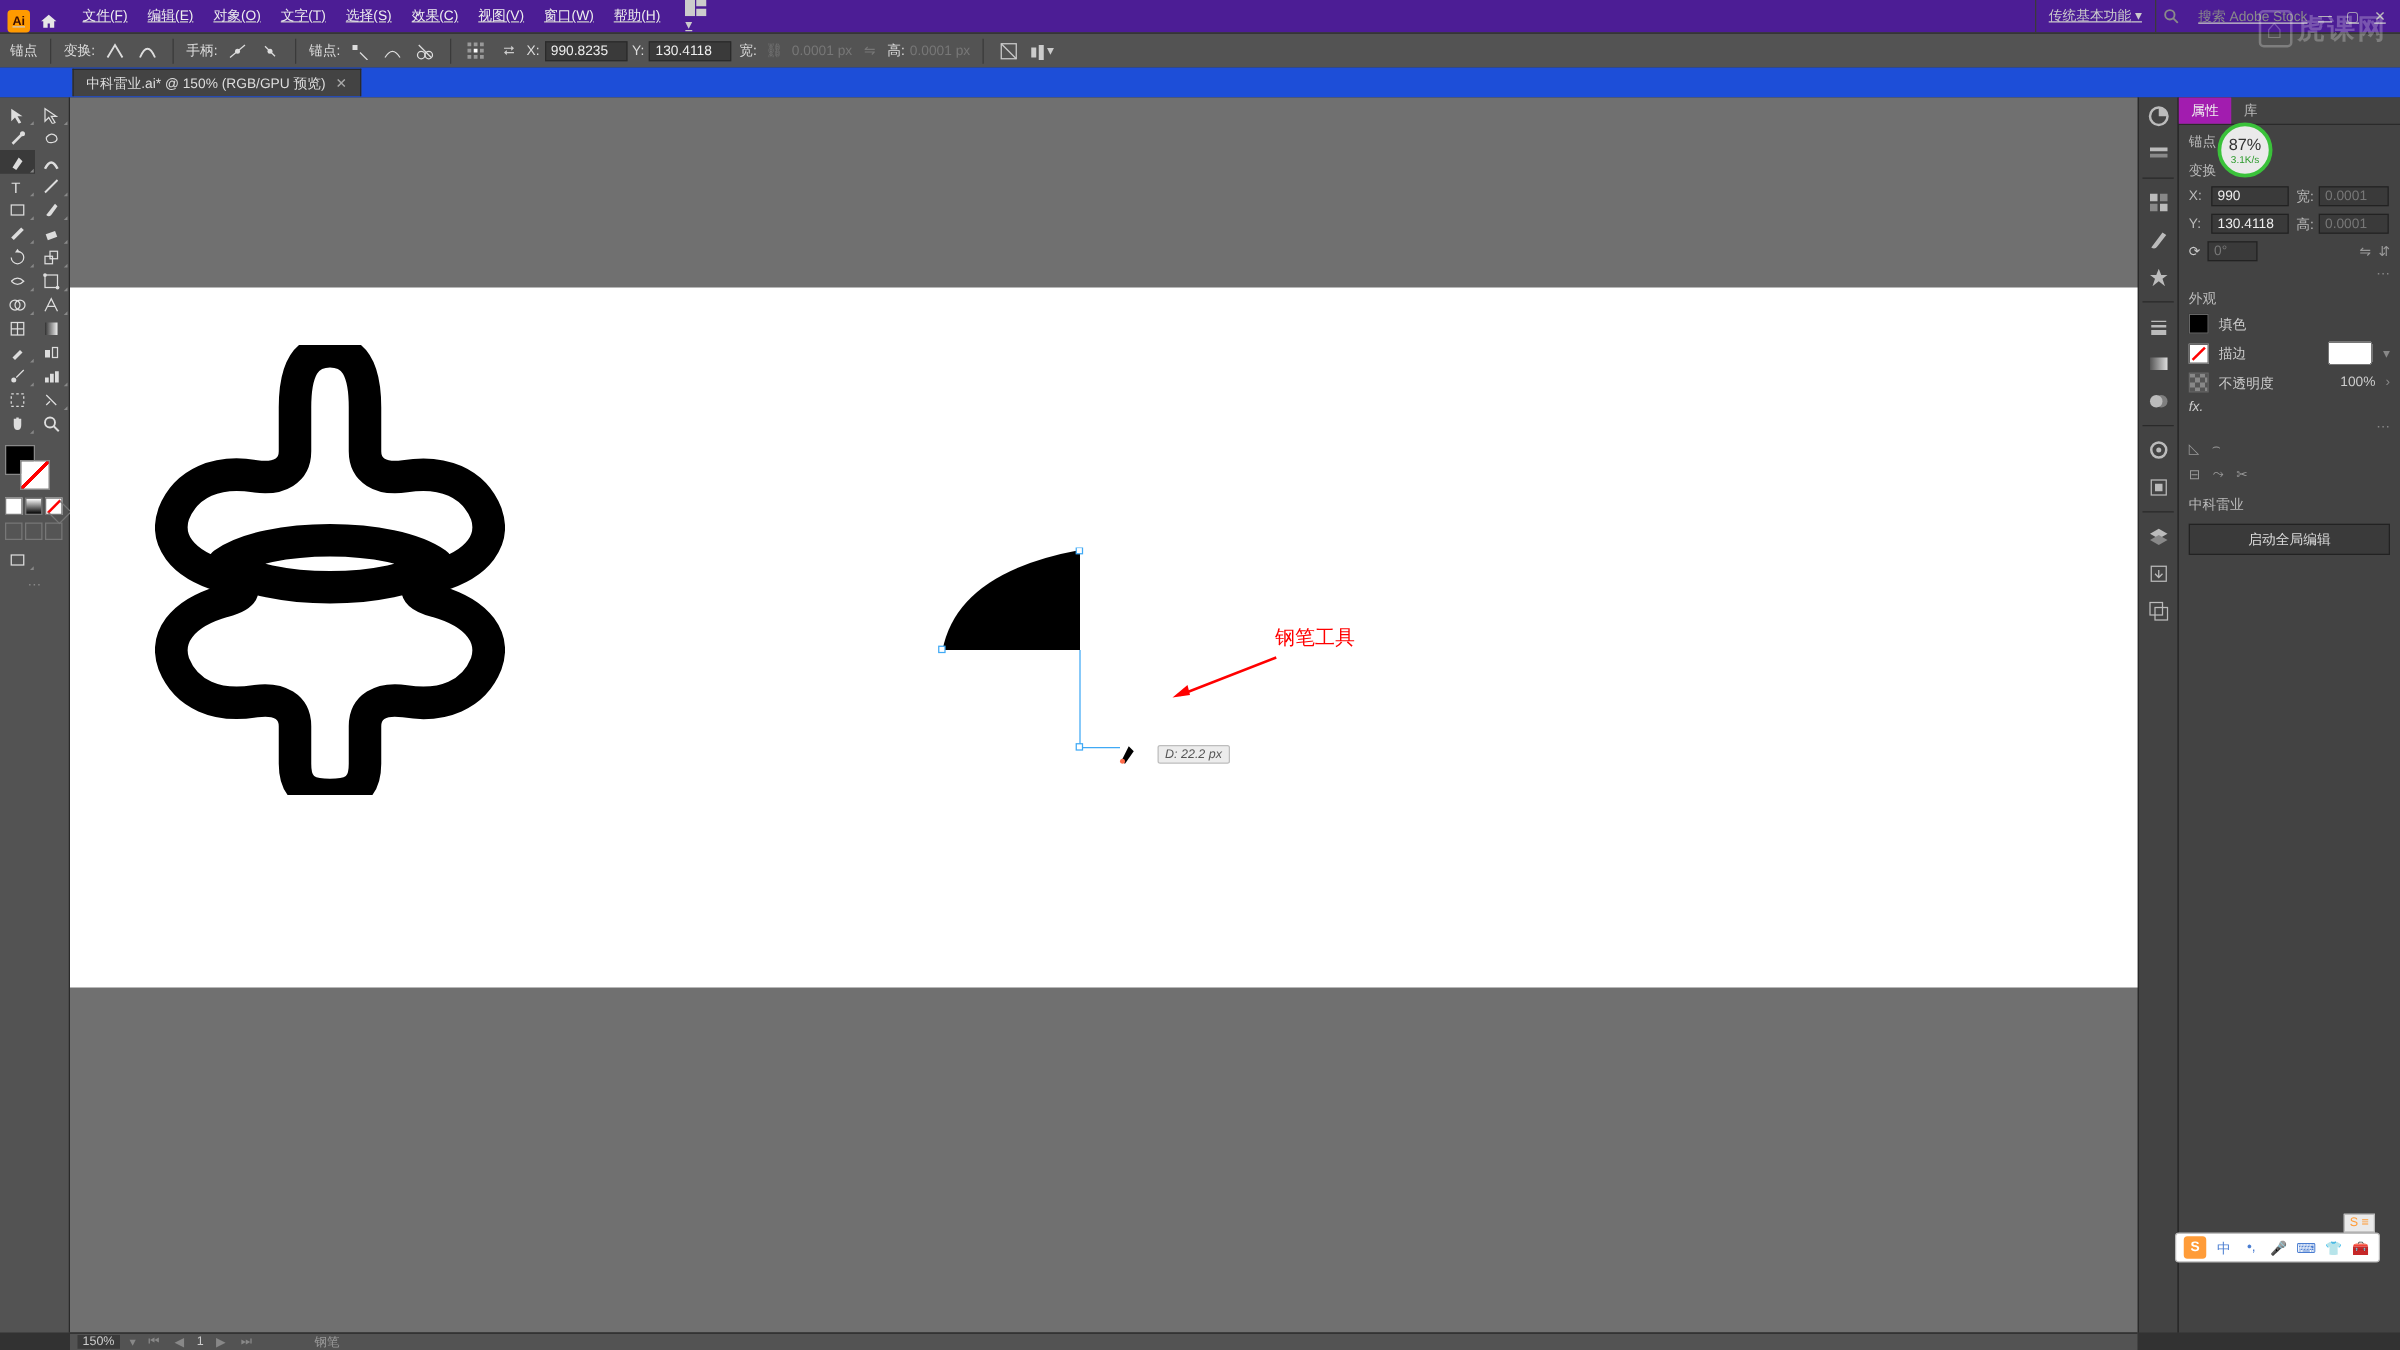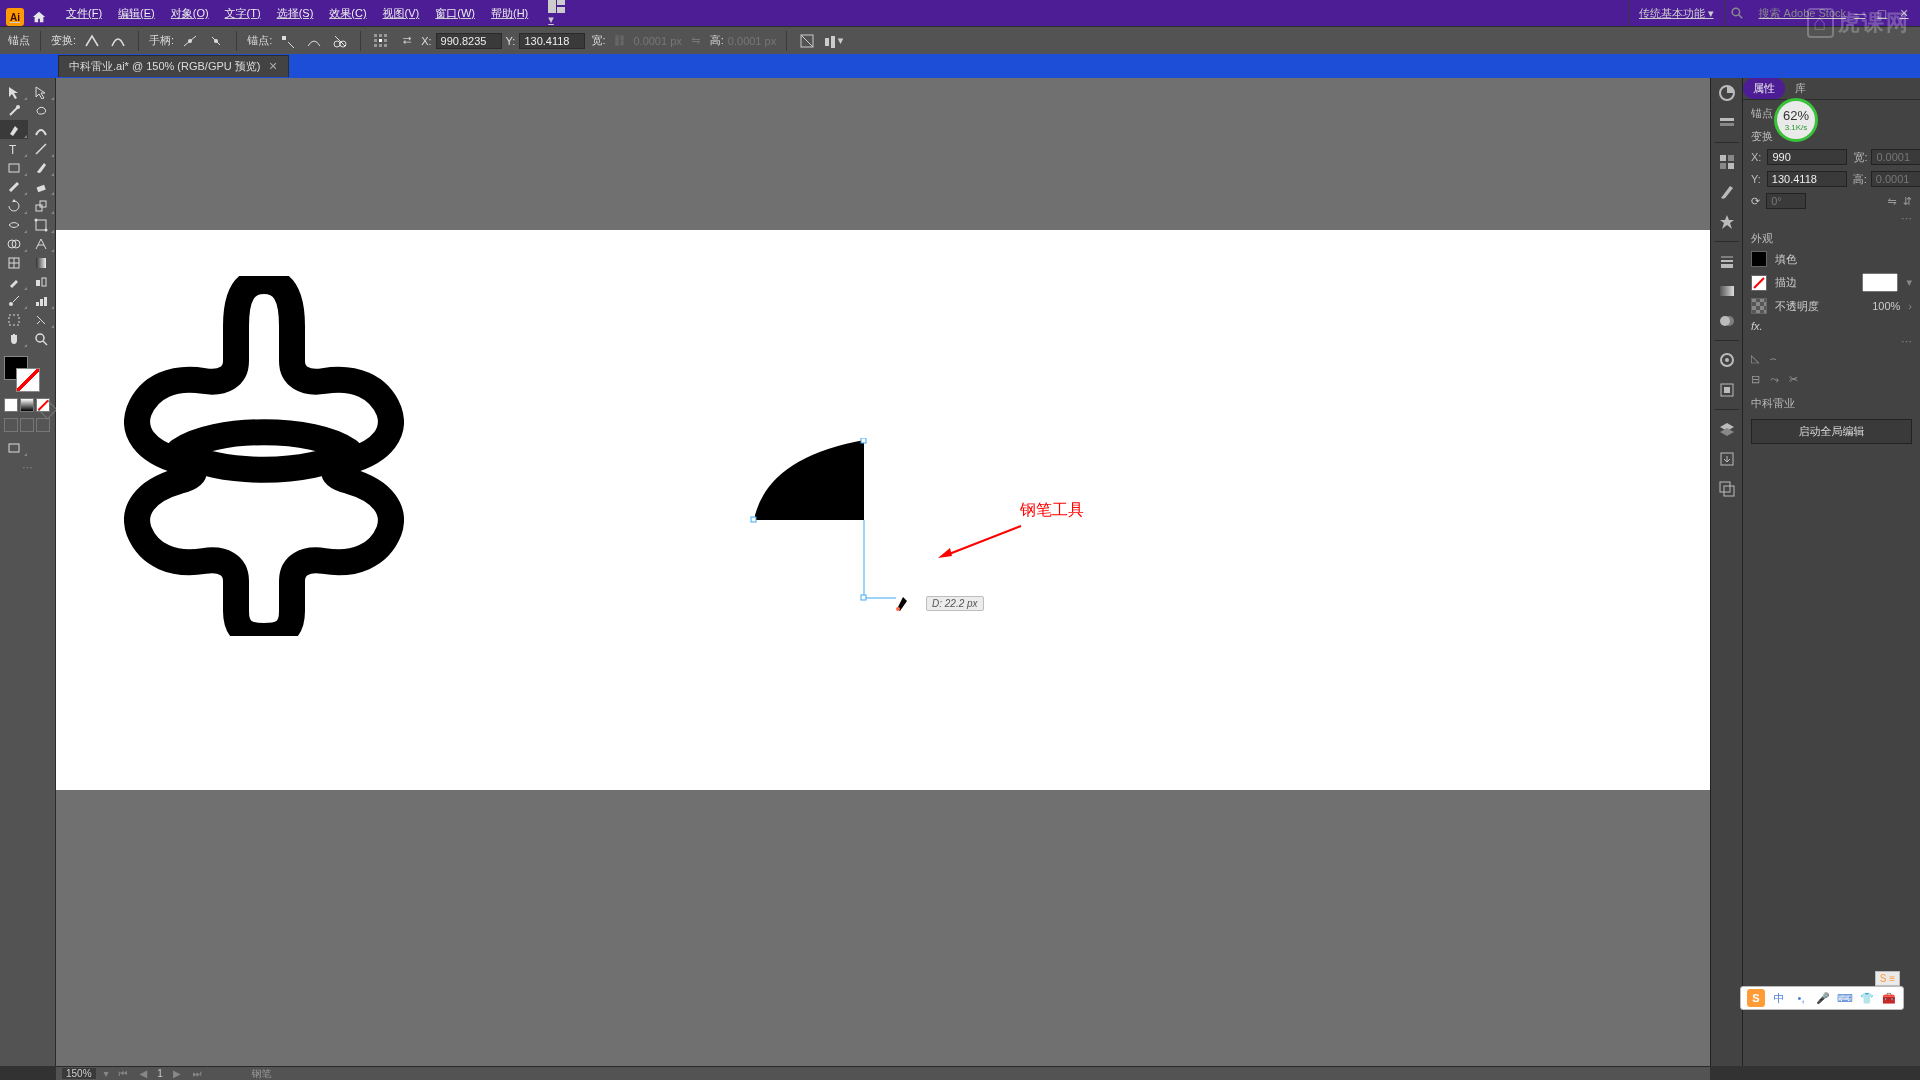--- a/index.html
+++ b/index.html
@@ -71,25 +71,25 @@
 
 
 .dockstrip { width:32px; background:#434343; border-left:1px solid #222; display:flex; flex-direction:column; align-items:center; padding-top:4px; gap:8px;}
 .dockstrip .dicon{ width:22px; height:22px; display:flex; align-items:center; justify-content:center; color:#bbb;}
 .dockstrip .divider{ width:80%; height:1px; background:#2a2a2a;}
 
 
 .proppanel { width:178px; background:#434343; border-left:1px solid #222; display:flex; flex-direction:column; font-size:11px;}
 .proppanel .tabs{ display:flex; height:22px; border-bottom:1px solid #2a2a2a;}
 .proppanel .tabs span{ padding:3px 10px; color:#bbb;}
-.proppanel .tabs span.act{ background:#4c1d95; color:#eee;border-radius:10px;}
+.proppanel .tabs span.act{ background:#a21caf; color:#eee;}
 .proppanel .section-title{ padding:6px 8px 2px; color:#bbb; }
 .proppanel .row{ display:flex; align-items:center; gap:6px; padding:3px 8px;}
 .proppanel .row .lab{ width:12px; color:#bbb;}
-.proppanel .row .val{ background:#3a3a3a; border:1px solid #222; color:#eee; padding:1px 4px; width:80px; font-size:11px;}
+.proppanel .row .val{ background:#3a3a3a; border:1px solid #222; color:#eee; padding:1px 4px; width:62px; font-size:11px;}
 .proppanel .row .valdim{ background:#3a3a3a; border:1px solid #222; color:#777; padding:1px 4px; width:56px; font-size:11px;}
 .proppanel .swline{ display:flex; align-items:center; gap:8px; padding:3px 8px;}
 .proppanel .swline .sw{ width:16px;height:16px; border:1px solid #666;}
 .proppanel .btn{ margin:6px 8px; background:#3a3a3a; border:1px solid #222; color:#ddd; text-align:center; padding:4px 3px;}
 .proppanel .iconrow{ display:flex; gap:10px; padding:4px 8px; color:#999;}
 .badge71 { position:absolute; right:102px; top:98px; width:44px; height:44px; border-radius:50%; border:3px solid #3ac23a; background:#eaeaea; display:flex; flex-direction:column; align-items:center; justify-content:center; color:#333; font-size:13px; z-index:60;}
 .badge71 .sub{ font-size:8px; color:#2a9a2a;}
 
 
 .statusbar{ position:absolute; left:56px; right:210px; bottom:0; height:14px; background:#535353; border-top:1px solid #2a2a2a; display:flex; align-items:center; gap:8px; padding:0 6px; font-size:10px; color:#ccc;}
@@ -691,21 +691,21 @@
       <span>✂</span>
     </div>
 
     <div class="section-title">中科雷业</div>
     <div class="btn">启动全局编辑</div>
   </div>
 
 </div>
 
 <div class="badge71">
-  <span>62%</span>
+  <span>87%</span>
   <span class="sub">3.1K/s</span>
 </div>
 
 <div class="statusbar">
   <span class="zoom">150%</span>
   <span style="color:#888">▾</span>
   <span class="navbtn">⏮</span>
   <span class="navbtn">◀</span>
   <span>1</span>
   <span class="navbtn">▶</span>

